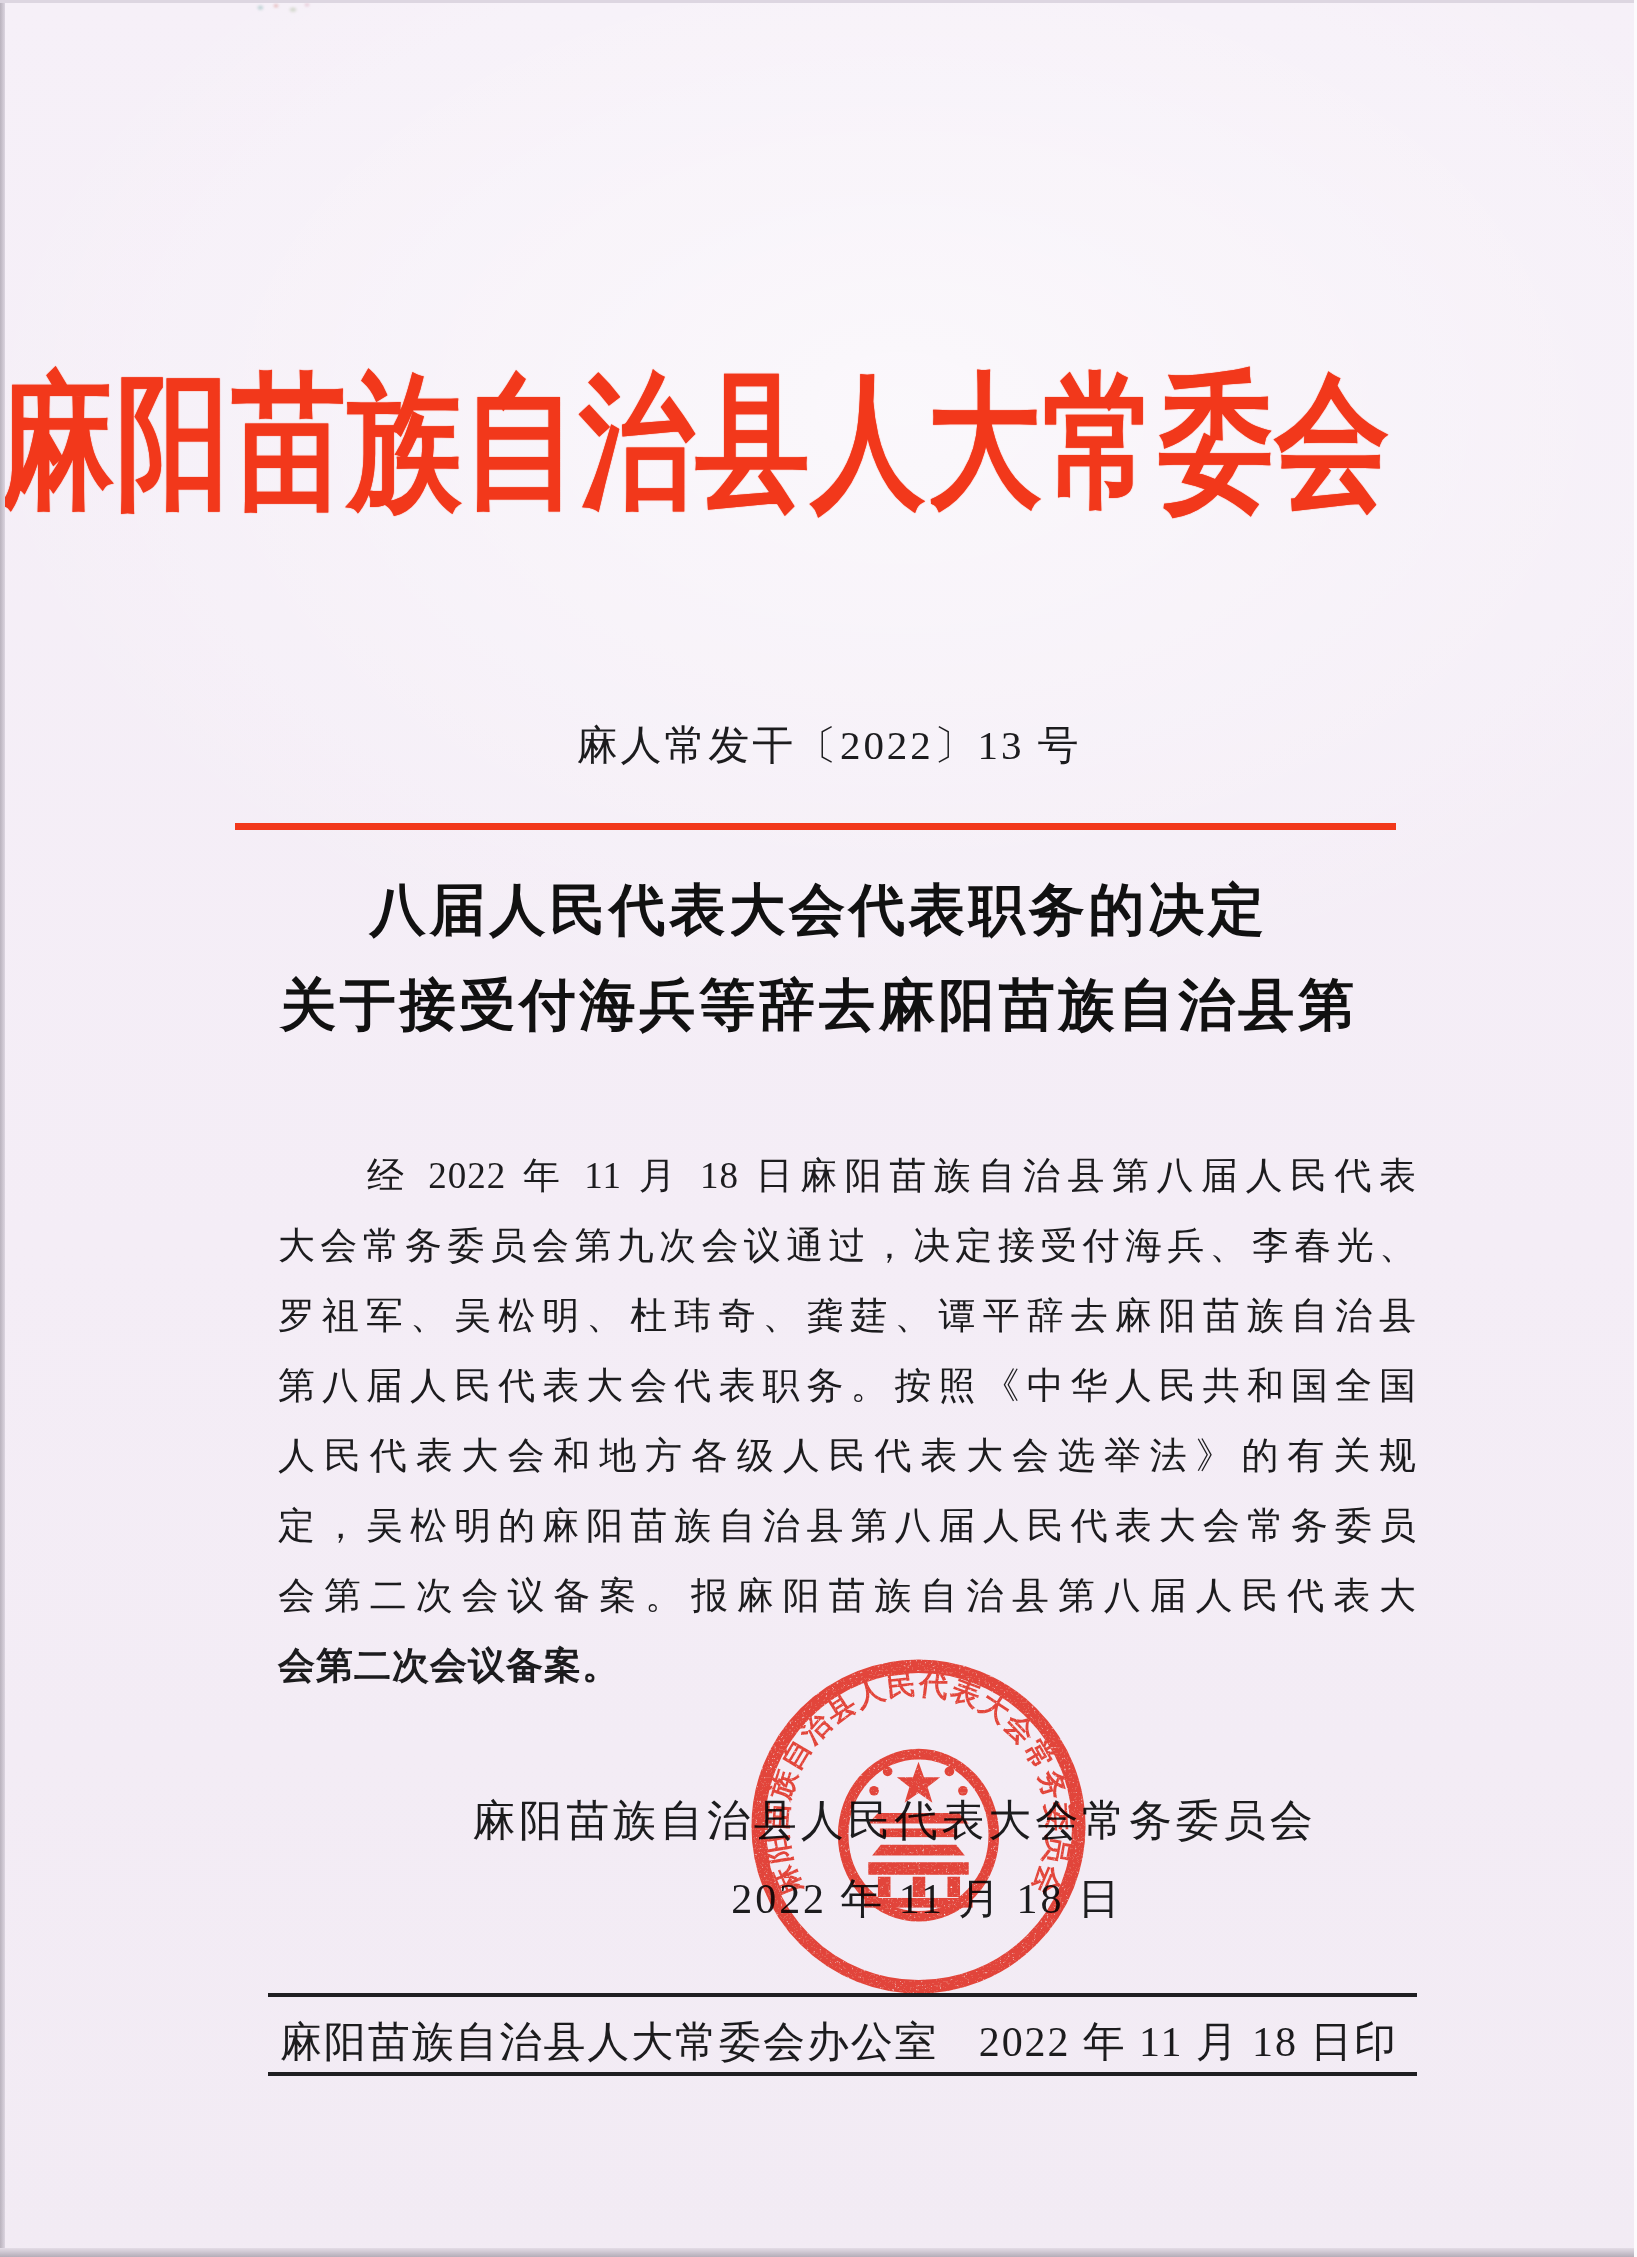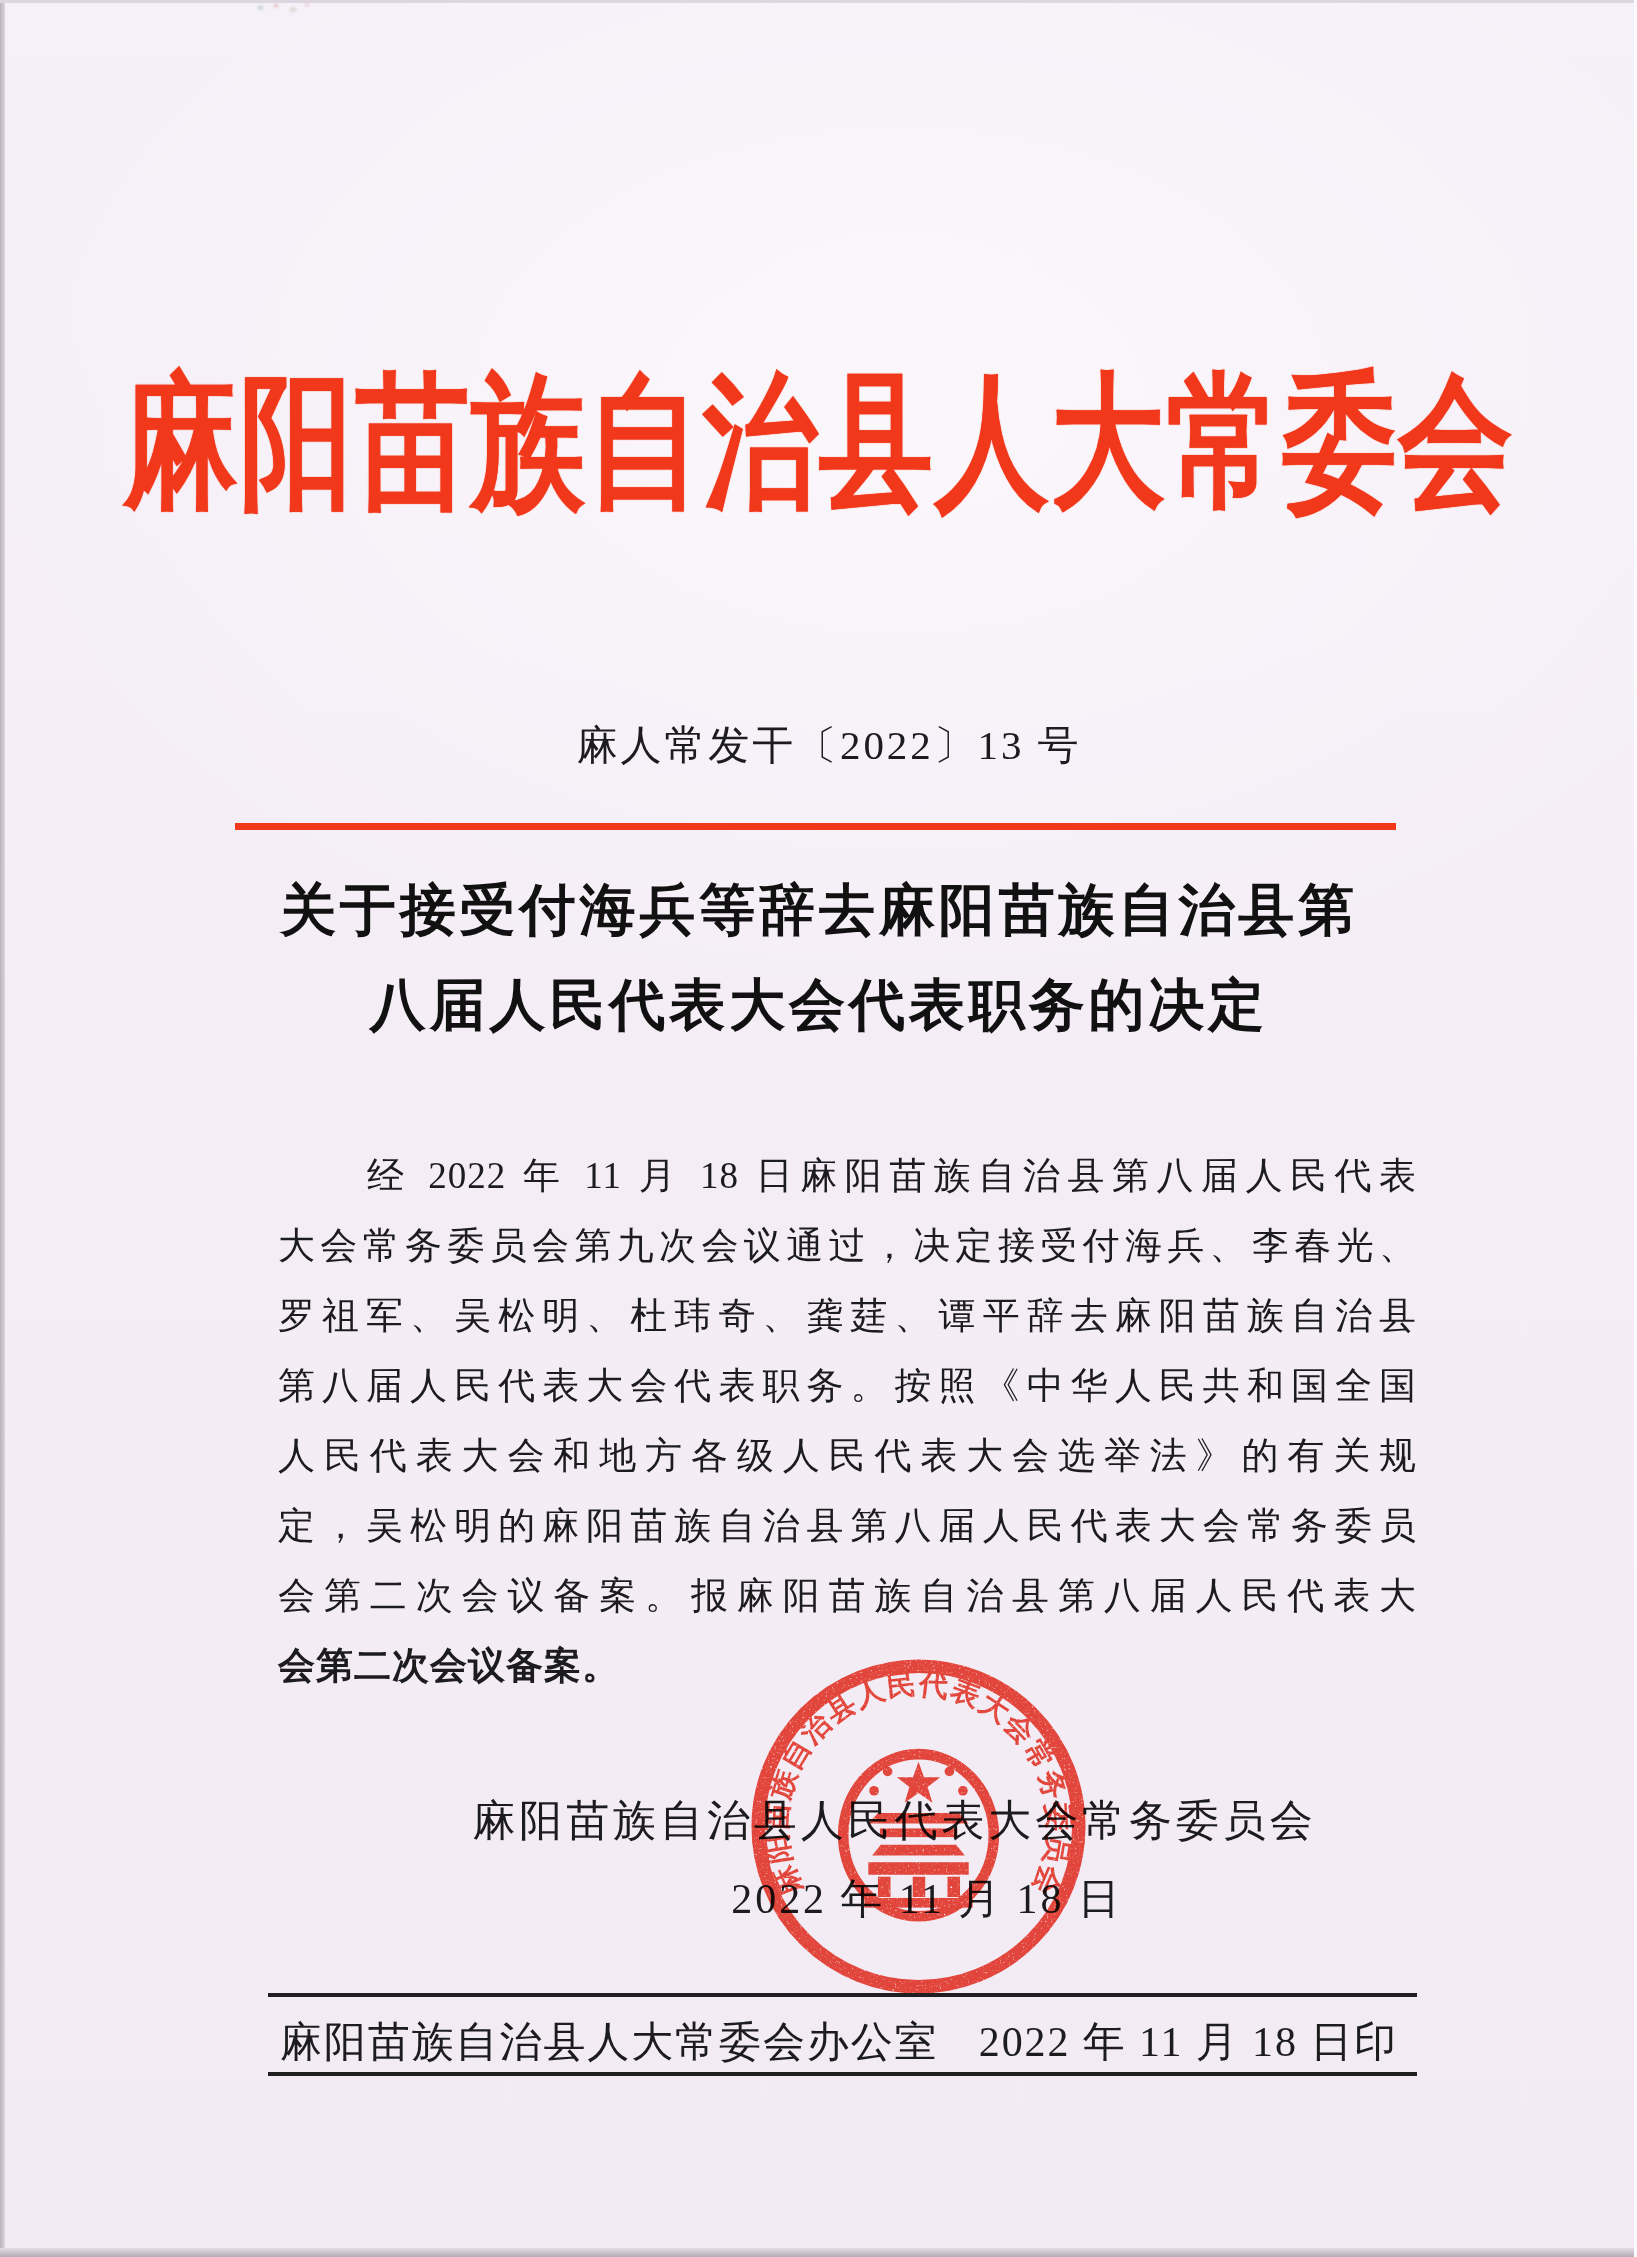--- a/index.html
+++ b/index.html
@@ -25,21 +25,21 @@
     background:
       radial-gradient(5.8px 4.8px at 17.4px 7.7px, rgba(90,160,150,.45), rgba(90,160,150,0) 70%),
       radial-gradient(4.8px 3.9px at 33px 5.8px, rgba(200,80,70,.40), rgba(200,80,70,0) 70%),
       radial-gradient(6.8px 4.8px at 50px 9.7px, rgba(120,150,90,.35), rgba(120,150,90,0) 70%),
       radial-gradient(4.8px 3.9px at 64px 4.8px, rgba(190,90,120,.30), rgba(190,90,120,0) 70%);
     filter:blur(1px);
   }
 
   .masthead{
     position:absolute;left:0;top:361px;width:100%;height:164px;
-    display:flex;align-items:center;justify-content:center;
+    display:flex;align-items:center;
   }
   .masthead span{
     font-size:114px;font-weight:900;letter-spacing:1.9px;
     color:#f2381b;white-space:nowrap;
     transform:scaleY(1.28);transform-origin:center;
     text-shadow:0 0 1px #f2381b;
   }
 
   .docnum{
     position:absolute;left:0;top:718px;width:100%;
@@ -103,22 +103,22 @@
 
   <div class="masthead">
     <span>麻阳苗族自治县人大常委会</span>
   </div>
 
   <div class="docnum">麻人常发干〔2022〕13 号</div>
 
   <div class="redline"></div>
 
   <div class="doc-title">
+    <div>八届人民代表大会代表职务的决定</div>
     <div>关于接受付海兵等辞去麻阳苗族自治县第</div>
-    <div>八届人民代表大会代表职务的决定</div>
   </div>
 
   <div class="body-text">
     <div class="bline first">经 2022 年 11 月 18 日麻阳苗族自治县第八届人民代表</div>
     <div class="bline">大会常务委员会第九次会议通过，决定接受付海兵、李春光、</div>
     <div class="bline">罗祖军、吴松明、杜玮奇、龚莛、谭平辞去麻阳苗族自治县</div>
     <div class="bline">第八届人民代表大会代表职务。按照《中华人民共和国全国</div>
     <div class="bline">人民代表大会和地方各级人民代表大会选举法》的有关规</div>
     <div class="bline">定，吴松明的麻阳苗族自治县第八届人民代表大会常务委员</div>
     <div class="bline">会第二次会议备案。报麻阳苗族自治县第八届人民代表大</div>

